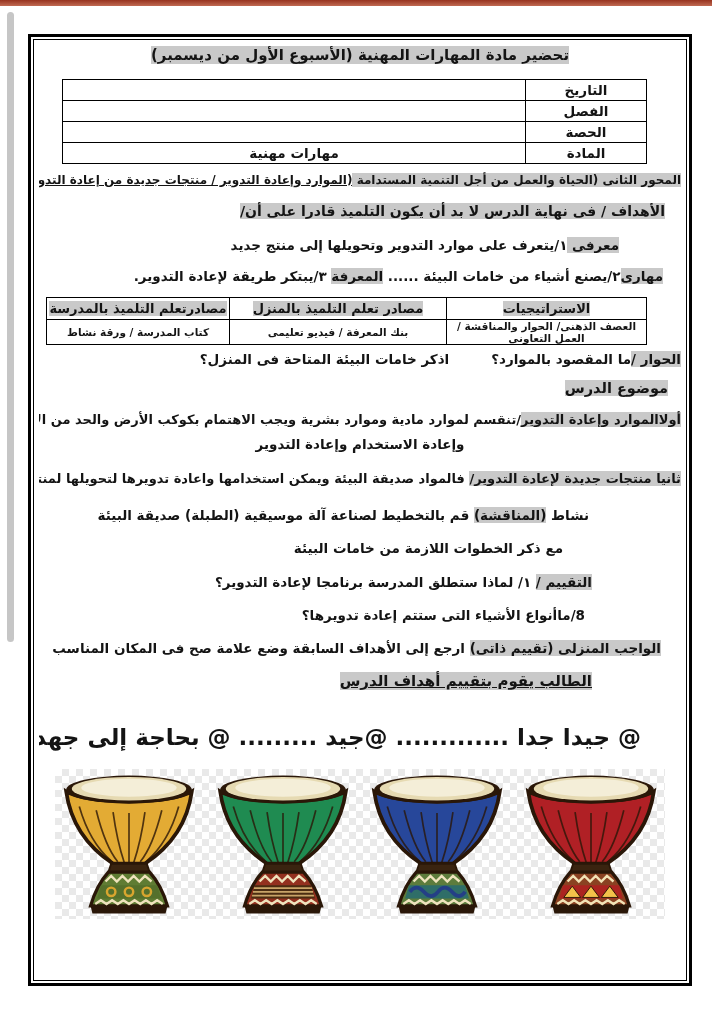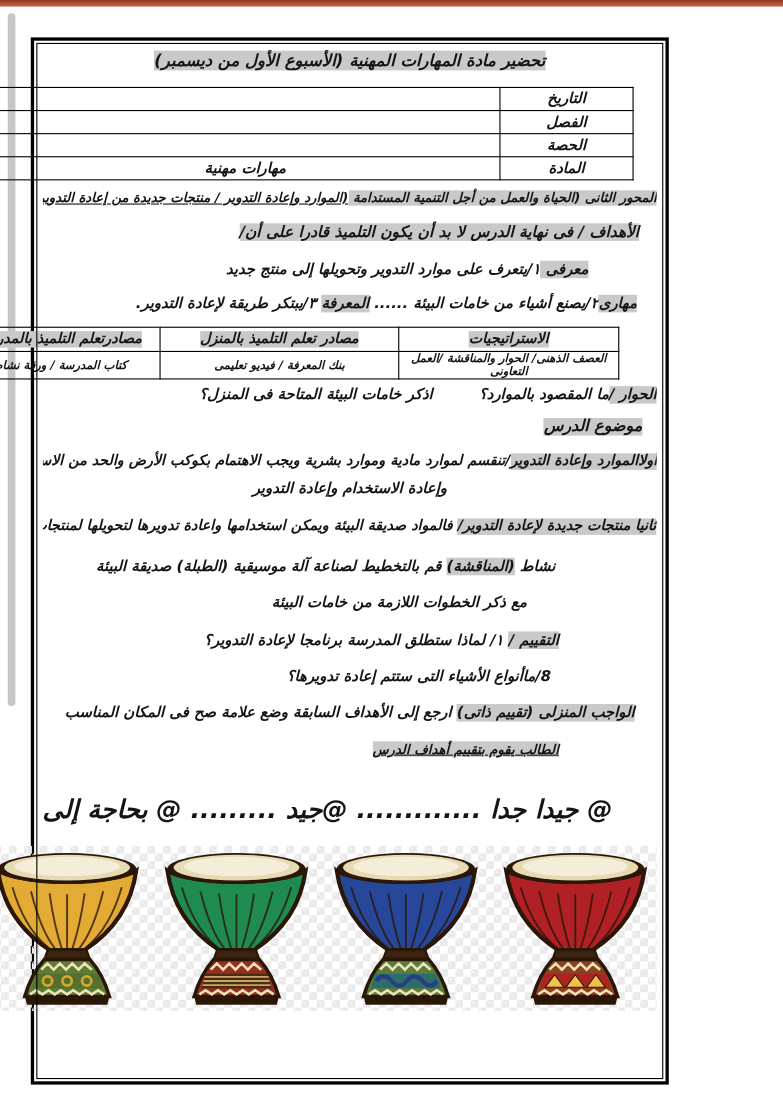--- a/index.html
+++ b/index.html
@@ -5,28 +5,28 @@
   html,body{margin:0;padding:0}
   body{
     width:712px;height:1013px;position:relative;background:#ffffff;
     font-family:"DejaVu Sans",sans-serif;font-weight:bold;color:#141414;
     overflow:hidden;
   }
   .top-bar{position:absolute;top:0;left:0;width:712px;height:6px;
     background:linear-gradient(#97331f,#c06a53);}
   .scrollbar{position:absolute;left:7px;top:12px;width:7px;height:630px;
     background:#c6c6c6;border-radius:4px;}
-  .frame{position:absolute;left:28px;top:34px;width:580px;height:952px;
-    box-sizing:border-box;border:3px solid #000;padding:6px 8px 0 8px;font-style:italic;}
+  .frame{position:absolute;left:28px;top:34px;width:664px;height:952px;
+    box-sizing:border-box;border:3px solid #000;padding:6px 8px 0 8px;}
   .frame::before{content:"";position:absolute;inset:2px;border:1px solid #000;pointer-events:none;}
   .hl{background:#c9c9c9;}
   .ul{text-decoration:underline;}
   .title{ text-align:center;font-size:15px;line-height:24px;margin:0;}
   
-  .info-table{border-collapse:collapse;margin:12px 21px 0 22px;width:585px;table-layout:fixed;}
+  .info-table{border-collapse:collapse;margin:12px 34px 0 22px;width:585px;table-layout:fixed;}
   .info-table td{border:1.5px solid #000;height:20px;font-size:13.5px;padding:0 4px;}
   .info-table td.lbl{width:112px;text-align:center;}
   .info-table td.val{text-align:center;}
   
   .ln{margin:0;font-size:13.5px;line-height:22px;white-space:pre;text-align:right;overflow:hidden;}
   .ln-mehwar{margin-top:6px;font-size:12px;line-height:21px;}
   .ln-ahdaf{margin-top:9px;line-height:23px;padding-right:16px;font-size:14px;}
   .ln-maarefi{margin-top:11px;padding-right:62px;}
   .ln-mahari{margin-top:9px;padding-right:18px;}
   .ln-tahiya{margin-top:3px;}
@@ -34,21 +34,21 @@
   .ln-mawdoo{margin-top:6px;line-height:24px;padding-right:13px;font-size:14.5px;}
   .ln-awalan1{margin-top:8px;line-height:24px;font-size:13px;}
   .ln-awalan2{line-height:24px;text-align:center;}
   .ln-thanian1{margin-top:11px;line-height:24px;font-size:13px;}
   .ln-thanian2{line-height:24px;text-align:center;}
   .ln-nashat{margin-top:13px;line-height:23px;padding-right:92px;}
   .ln-maazekr{margin-top:10px;line-height:23px;padding-right:118px;}
   .ln-taqyeem{margin-top:11px;line-height:23px;padding-right:89px;}
   .ln-taqyeem2{margin-top:10px;line-height:23px;padding-right:96px;}
   .ln-wajib{margin-top:10px;line-height:23px;padding-right:20px;}
-  .ln-taleb{margin-top:9px;line-height:25px;padding-right:89px;font-size:12px;}
+  .ln-taleb{margin-top:9px;line-height:25px;padding-right:89px;font-size:15px;}
   .ln-rating{margin-top:25px;line-height:36px;padding-right:40px;font-size:23px;}
   
   .strat-table{border-collapse:collapse;margin:10px 34px 0 12px;width:585px;table-layout:fixed;}
   .strat-table th,.strat-table td{border:1.5px solid #000;text-align:center;padding:0 2px;}
   .strat-table th{height:21px;font-size:13px;font-weight:bold;}
   .strat-table td{height:17px;font-size:10.5px;}
   .c-strat{width:195px}.c-home{width:212px}.c-school{width:178px}
   
   .drums{margin:14px auto 0;width:610px;height:150px;display:flex;
     justify-content:space-between;align-items:flex-end;

